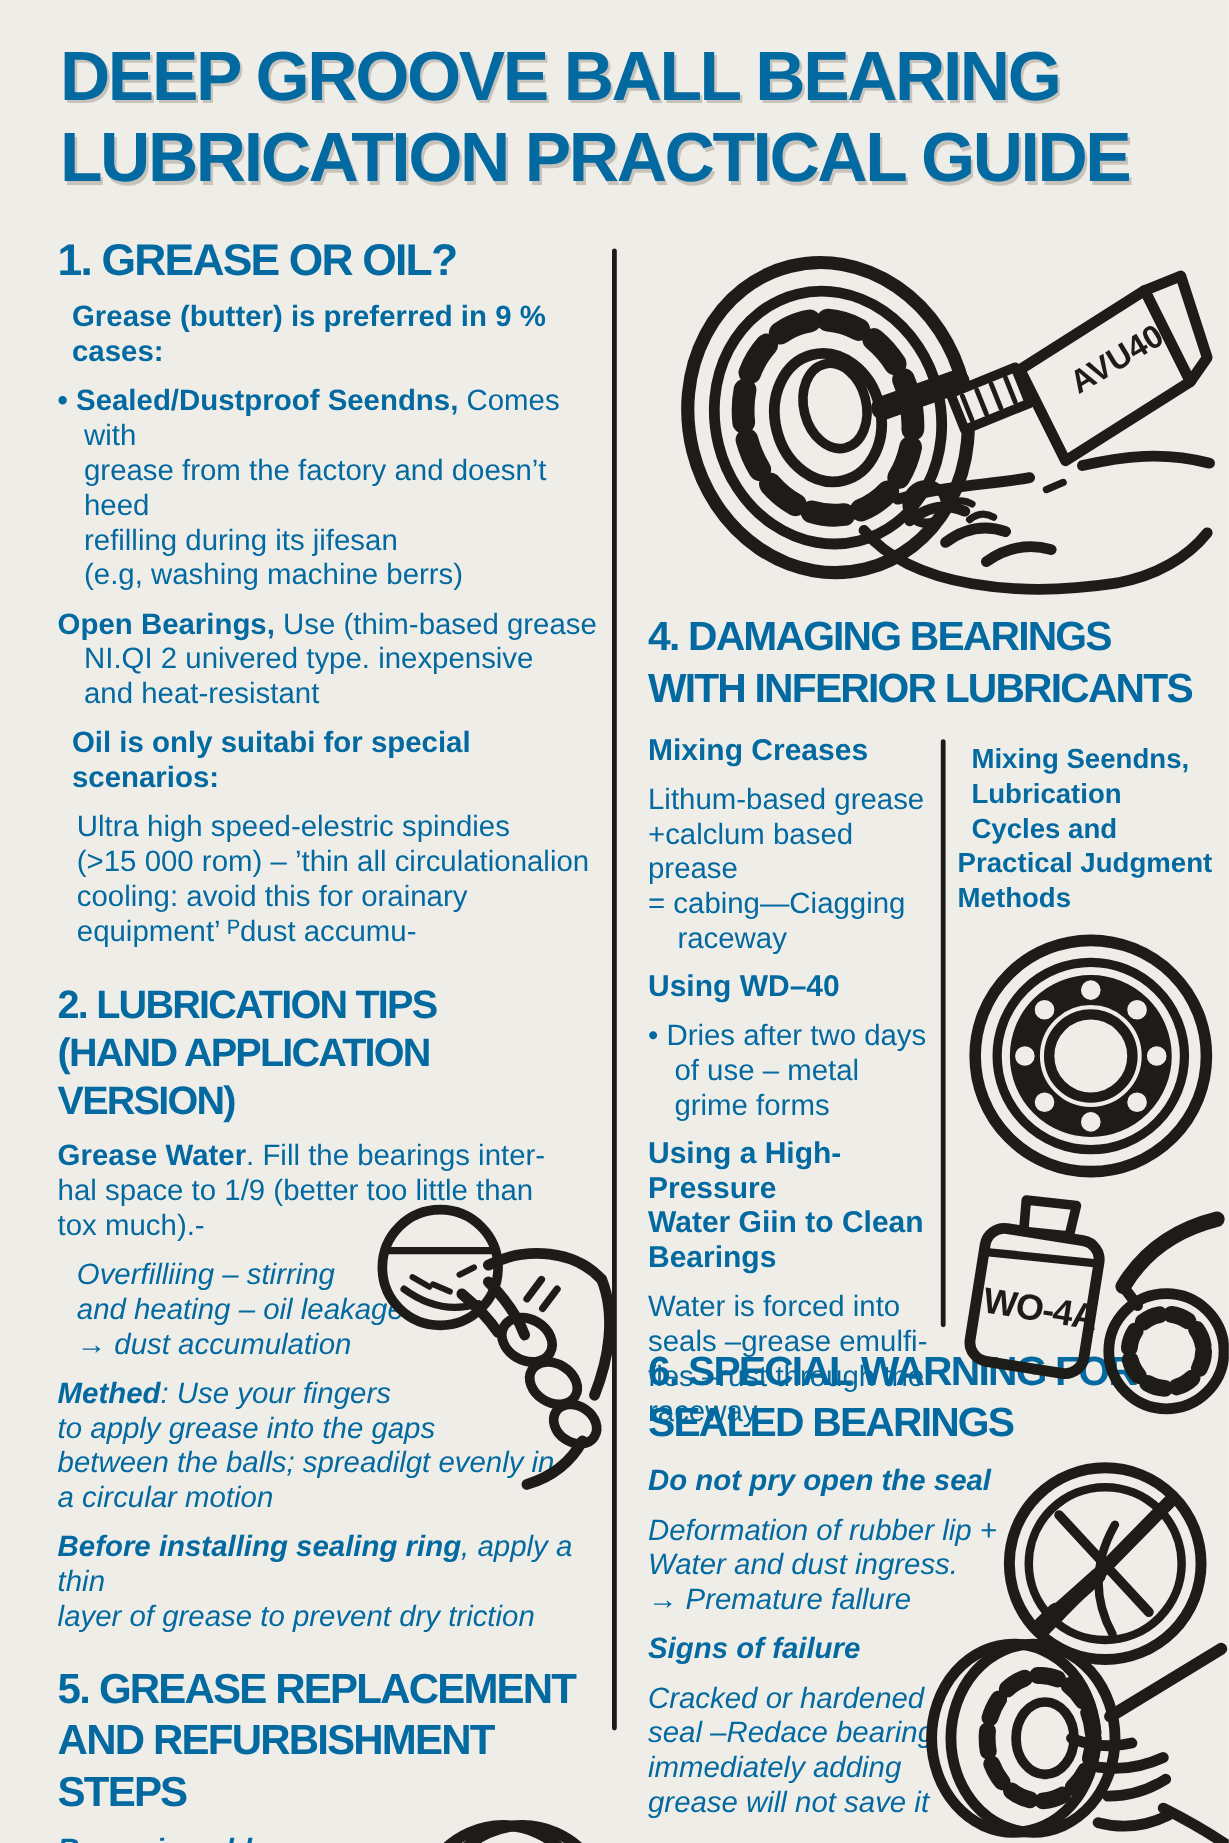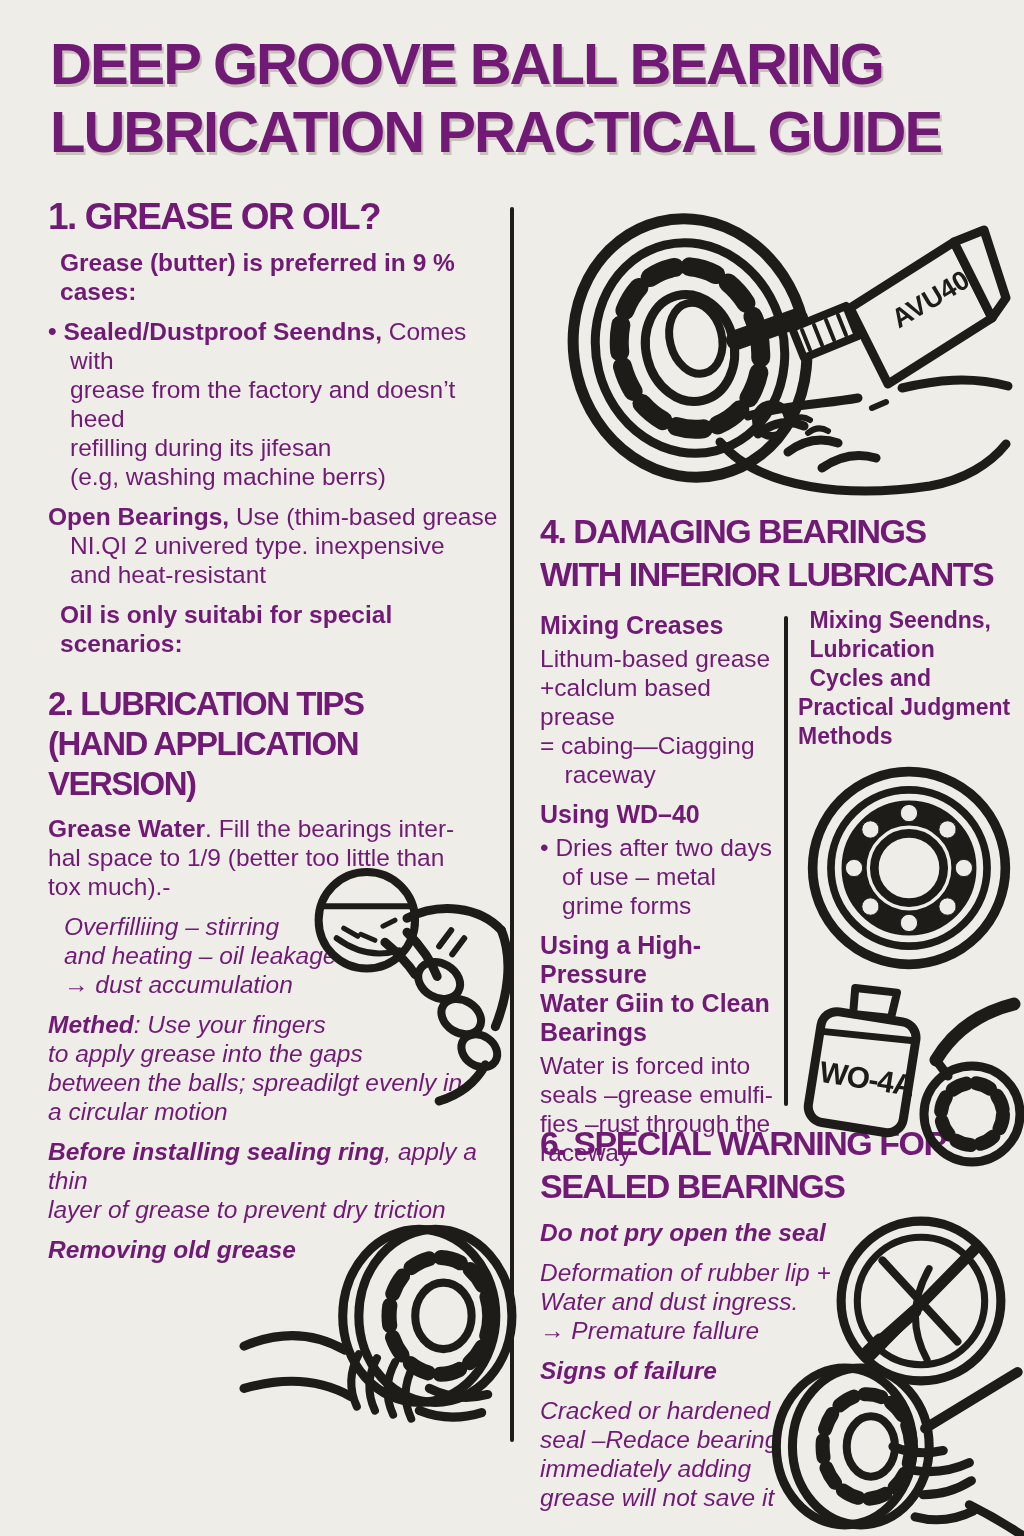--- a/index.html
+++ b/index.html
@@ -1,36 +1,36 @@
 <!DOCTYPE html>
 <html><head>
 <meta charset="utf-8">
 <style>
   html,body{margin:0;padding:0;}
   #poster{
     position:relative;width:1024px;height:1536px;overflow:hidden;
-    background:#efede7;color:#701a75;
+    background:#efede7;color:#0369a1;
     font-family:"Liberation Sans","DejaVu Sans",sans-serif;
   }
   #title{
     position:absolute;left:50px;top:30px;width:950px;
     font-size:58px;line-height:68px;font-weight:700;letter-spacing:-2px;
     text-shadow:2px 3px 0 rgba(125,118,105,.35);
     white-space:pre-line;
   }
   .col{position:absolute;top:196px;}
   #colL{left:48px;width:462px;}
   #colR{left:540px;width:472px;top:190px;}
   .h{font-weight:700;letter-spacing:-1.5px;white-space:pre-line;margin:0;}
   .h1{font-size:37px;line-height:42px;margin-bottom:10px;}
   .h2{font-size:33px;line-height:40px;margin-top:26px;margin-bottom:10px;}
   .h4{font-size:34px;line-height:43px;margin:10px 0 10px;}
   .h5{font-size:35px;line-height:43px;margin-top:24px;margin-bottom:12px;}
   .h6{font-size:34px;line-height:43px;margin:16px 0 10px;}
-  .body{font-size:24.5px;line-height:29px;margin:0 0 11px;white-space:pre-line;}
+  .body{font-size:24.5px;line-height:29px;margin:12px 0 11px;white-space:pre-line;}
   .bold{font-weight:700;}
   .in12{padding-left:12px;}
   .in16{padding-left:16px;}
   .hang{padding-left:22px;text-indent:-22px;}
   .rel{position:relative;font-style:italic;}
   .ill{position:absolute;pointer-events:none;}
   svg{display:block;overflow:visible;}
   svg *{stroke:#1e1c18;fill:none;stroke-linecap:round;stroke-linejoin:round;}
   svg .bgfill{fill:#efede7;}
   svg text{fill:#1e1c18;stroke:none;font-weight:700;font-family:"Liberation Sans","DejaVu Sans",sans-serif;}
@@ -58,20 +58,24 @@
     <h2 class="h h1">1. GREASE OR OIL?</h2>
     <p class="body bold in12">Grease (butter) is preferred in 9 % cases:</p>
     <p class="body hang in12"><b>• Sealed/Dustproof Seendns,</b><span> Comes with
 grease from the factory and doesn’t heed
 refilling during its jifesan
 (e.g, washing machine berrs)</span></p>
     <p class="body hang in12"><b>Open Bearings,</b><span> Use (thim-based grease
 NI.QI 2 univered type. inexpensive
 and heat-resistant</span></p>
     <p class="body bold in12">Oil is only suitabi for special scenarios:</p>
+    <p class="body in16">Ultra high speed-elestric spindies
+(&gt;15 000 rom) – ’thin all circulationalion
+cooling: avoid this for orainary
+equipment’ ᴾdust accumu-</p>
 
     <h2 class="h h2">2. LUBRICATION TIPS
 (HAND APPLICATION VERSION)</h2>
     <p class="body"><b>Grease Water</b><span>. Fill the bearings inter-
 hal space to 1/9 (better too little than
 tox much).-</span></p>
 
     <div class="rel">
       <svg class="ill" style="right:-10px;top:-44px;" width="232" height="236" viewBox="0 0 230 235">
         <circle cx="78" cy="52" r="48" stroke-width="8"></circle>
@@ -92,20 +96,22 @@
 and heating – oil leakage
 → dust accumulation</p>
       <p class="body" style="width:470px;"><b>Methed</b><span>: Use your fingers
 to apply grease into the gaps
 between the balls; spreadilgt evenly in
 a circular motion</span></p>
       <p class="body"><b>Before installing sealing ring</b><span>, apply a thin
 layer of grease to prevent dry triction</span></p>
     </div>
 
+    <h2 class="h h5">5. GREASE REPLACEMENT
+AND REFURBISHMENT STEPS</h2>
     <div class="rel">
       <svg class="ill" style="right:-14px;top:-18px;" width="282" height="232" viewBox="0 0 280 230">
         <ellipse cx="176" cy="98" rx="76" ry="86" stroke-width="9"></ellipse>
         <ellipse cx="192" cy="98" rx="76" ry="86" stroke-width="9"></ellipse>
         <ellipse cx="196" cy="98" rx="50" ry="58" stroke-width="15" stroke-dasharray="20 12"></ellipse>
         <ellipse cx="200" cy="98" rx="28" ry="33" stroke-width="8"></ellipse>
         <path d="M2,128 C40,112 74,116 102,132" stroke-width="9"></path>
         <path d="M2,170 C44,158 80,162 108,178" stroke-width="9"></path>
         <path d="M116,136 q-14,26 -2,52 M134,140 q-14,26 -2,52 M152,144 q-14,26 -2,52 M170,148 q-14,26 -2,52" stroke-width="8"></path>
         <path d="M186,170 q28,14 58,6" stroke-width="9"></path>

